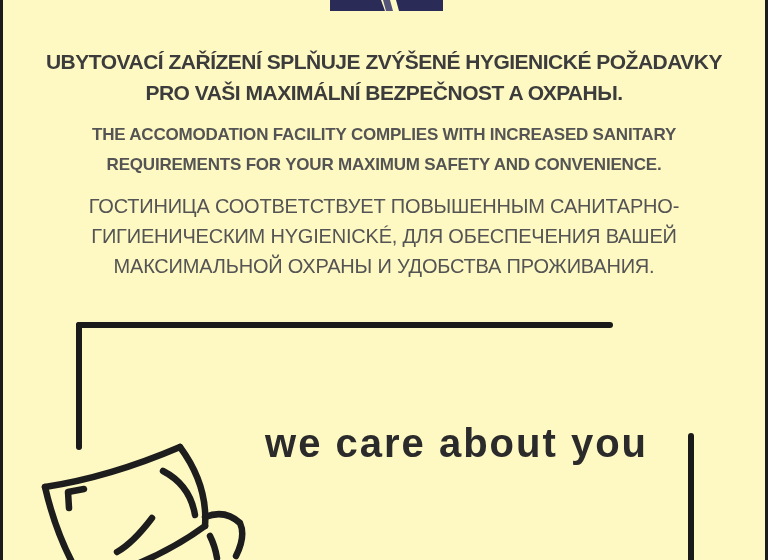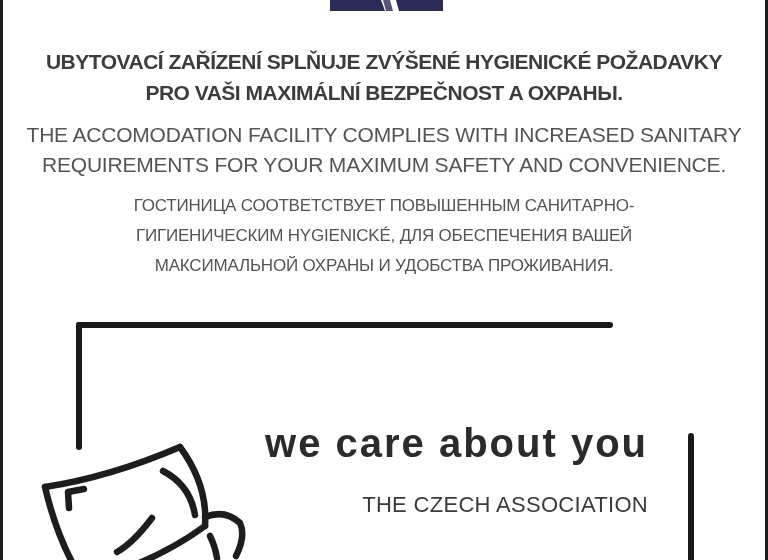--- a/index.html
+++ b/index.html
@@ -3,21 +3,21 @@
 <meta charset="utf-8">
 <style>
   * { margin: 0; padding: 0; box-sizing: border-box; }
   html, body { background: #e8e8e8; }
   body { font-family: "Liberation Sans", sans-serif; }
 
   .poster {
     position: relative;
     width: 768px;
     height: 560px;
-    background: #ffffff;
+    background: #fef9c3;
     overflow: hidden;
   }
 
   
   .edge { position: absolute; top: 0; width: 3px; height: 560px; background: #1c1c1c; }
   .edge-left  { left: 0; }
   .edge-right { right: 0; }
 
   
   .logo-fragment { position: absolute; left: 330px; top: 0; width: 113px; height: 11px; }
@@ -33,29 +33,29 @@
   .notice-cz {
     top: 46px;
     font-size: 21px;
     font-weight: 700;
     letter-spacing: -0.5px;
     line-height: 31px;
     color: #3c3c3c;
   }
   .notice-en {
     top: 120px;
-    font-size: 21px;
-    font-weight: 400;
+    font-size: 17px;
+    font-weight: 700;
     letter-spacing: -0.2px;
     line-height: 30px;
     color: #545454;
   }
   .notice-ru {
     top: 191px;
-    font-size: 17px;
+    font-size: 20px;
     font-weight: 400;
     letter-spacing: -0.2px;
     line-height: 30px;
     color: #545454;
   }
 
   
   .frame-line { position: absolute; background: #1a1a1a; border-radius: 3px; }
   .frame-top   { left: 76px;  top: 322px; width: 537px; height: 6px; }
   .frame-left  { left: 76px;  top: 322px; width: 6px;  height: 128px; }
@@ -129,21 +129,20 @@
     <div>МАКСИМАЛЬНОЙ ОХРАНЫ И УДОБСТВА ПРОЖИВАНИЯ.</div>
   </div>
 
   <div class="frame-line frame-top"></div>
   <div class="frame-line frame-left"></div>
   <div class="frame-line frame-right"></div>
 
   <div class="stay-sub">we care about you</div>
 
   <div class="org">
-    <div>THE CZECH ASSOCIATION</div>
   </div>
 
   <svg class="pillow" viewBox="0 0 230 125" fill="none" stroke="#1d1d1d" stroke-width="6.5" stroke-linecap="round" stroke-linejoin="round">
 
     <path d="M20,47 Q85,37 155,7"></path>
     <path d="M155,7 Q183,45 180,86"></path>
     <path d="M180,86 Q150,108 112,124"></path>
     <path d="M20,47 Q30,90 48,124"></path>
 
     <path d="M44,68 L43,52 L59,49"></path>

